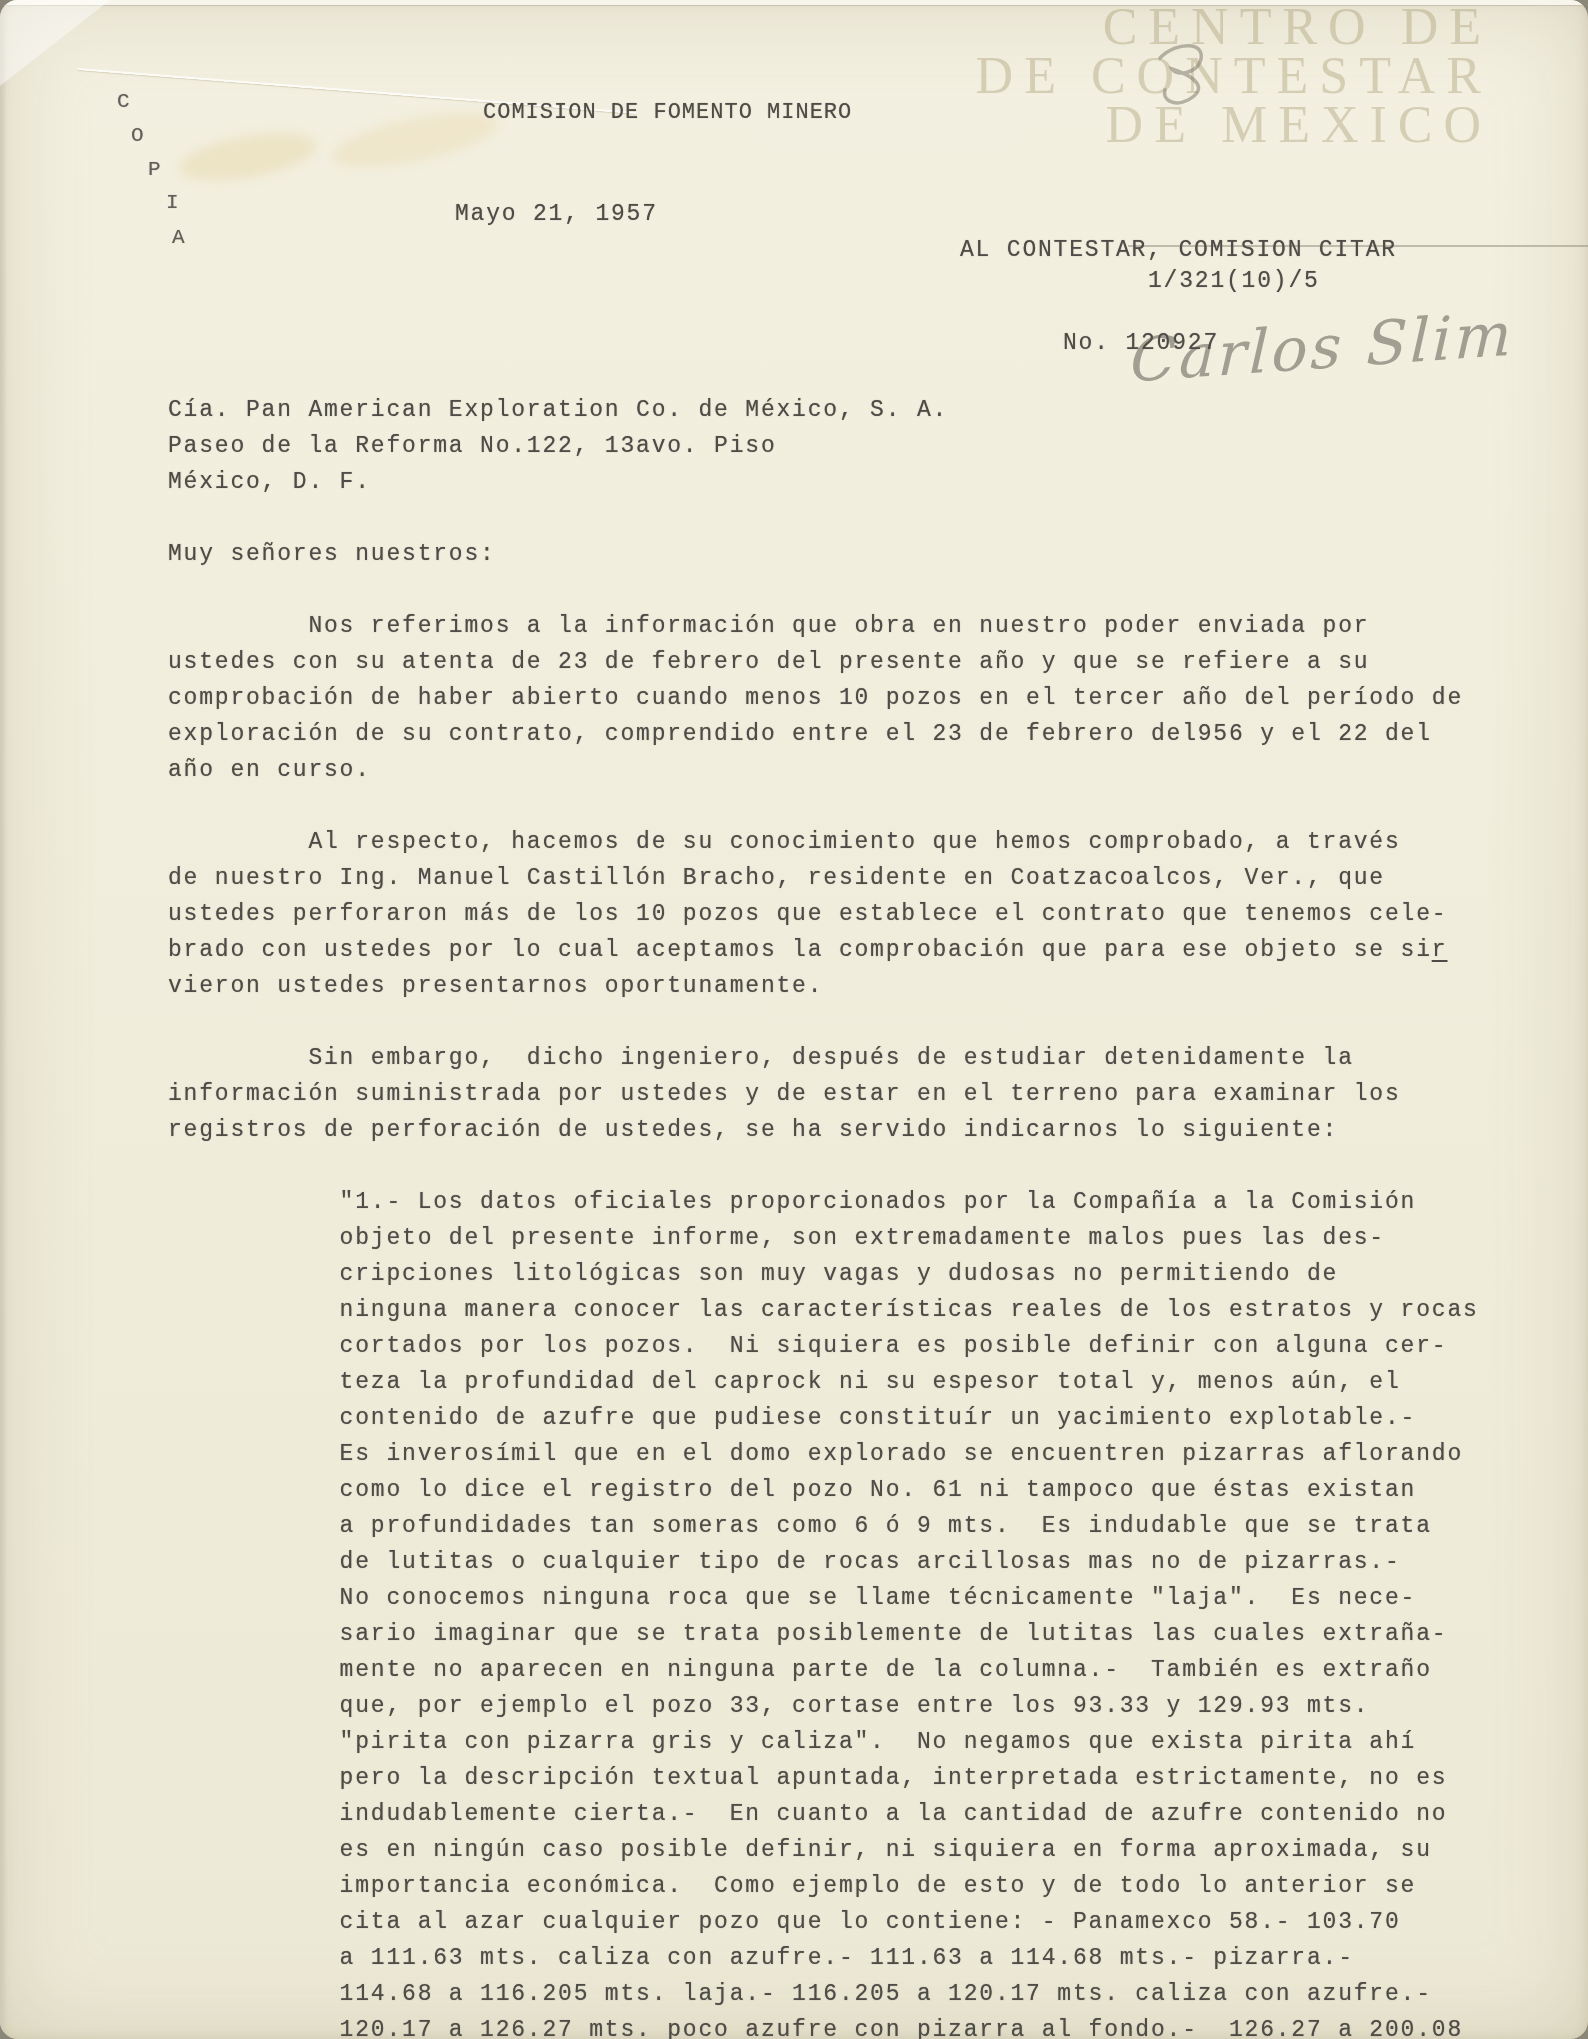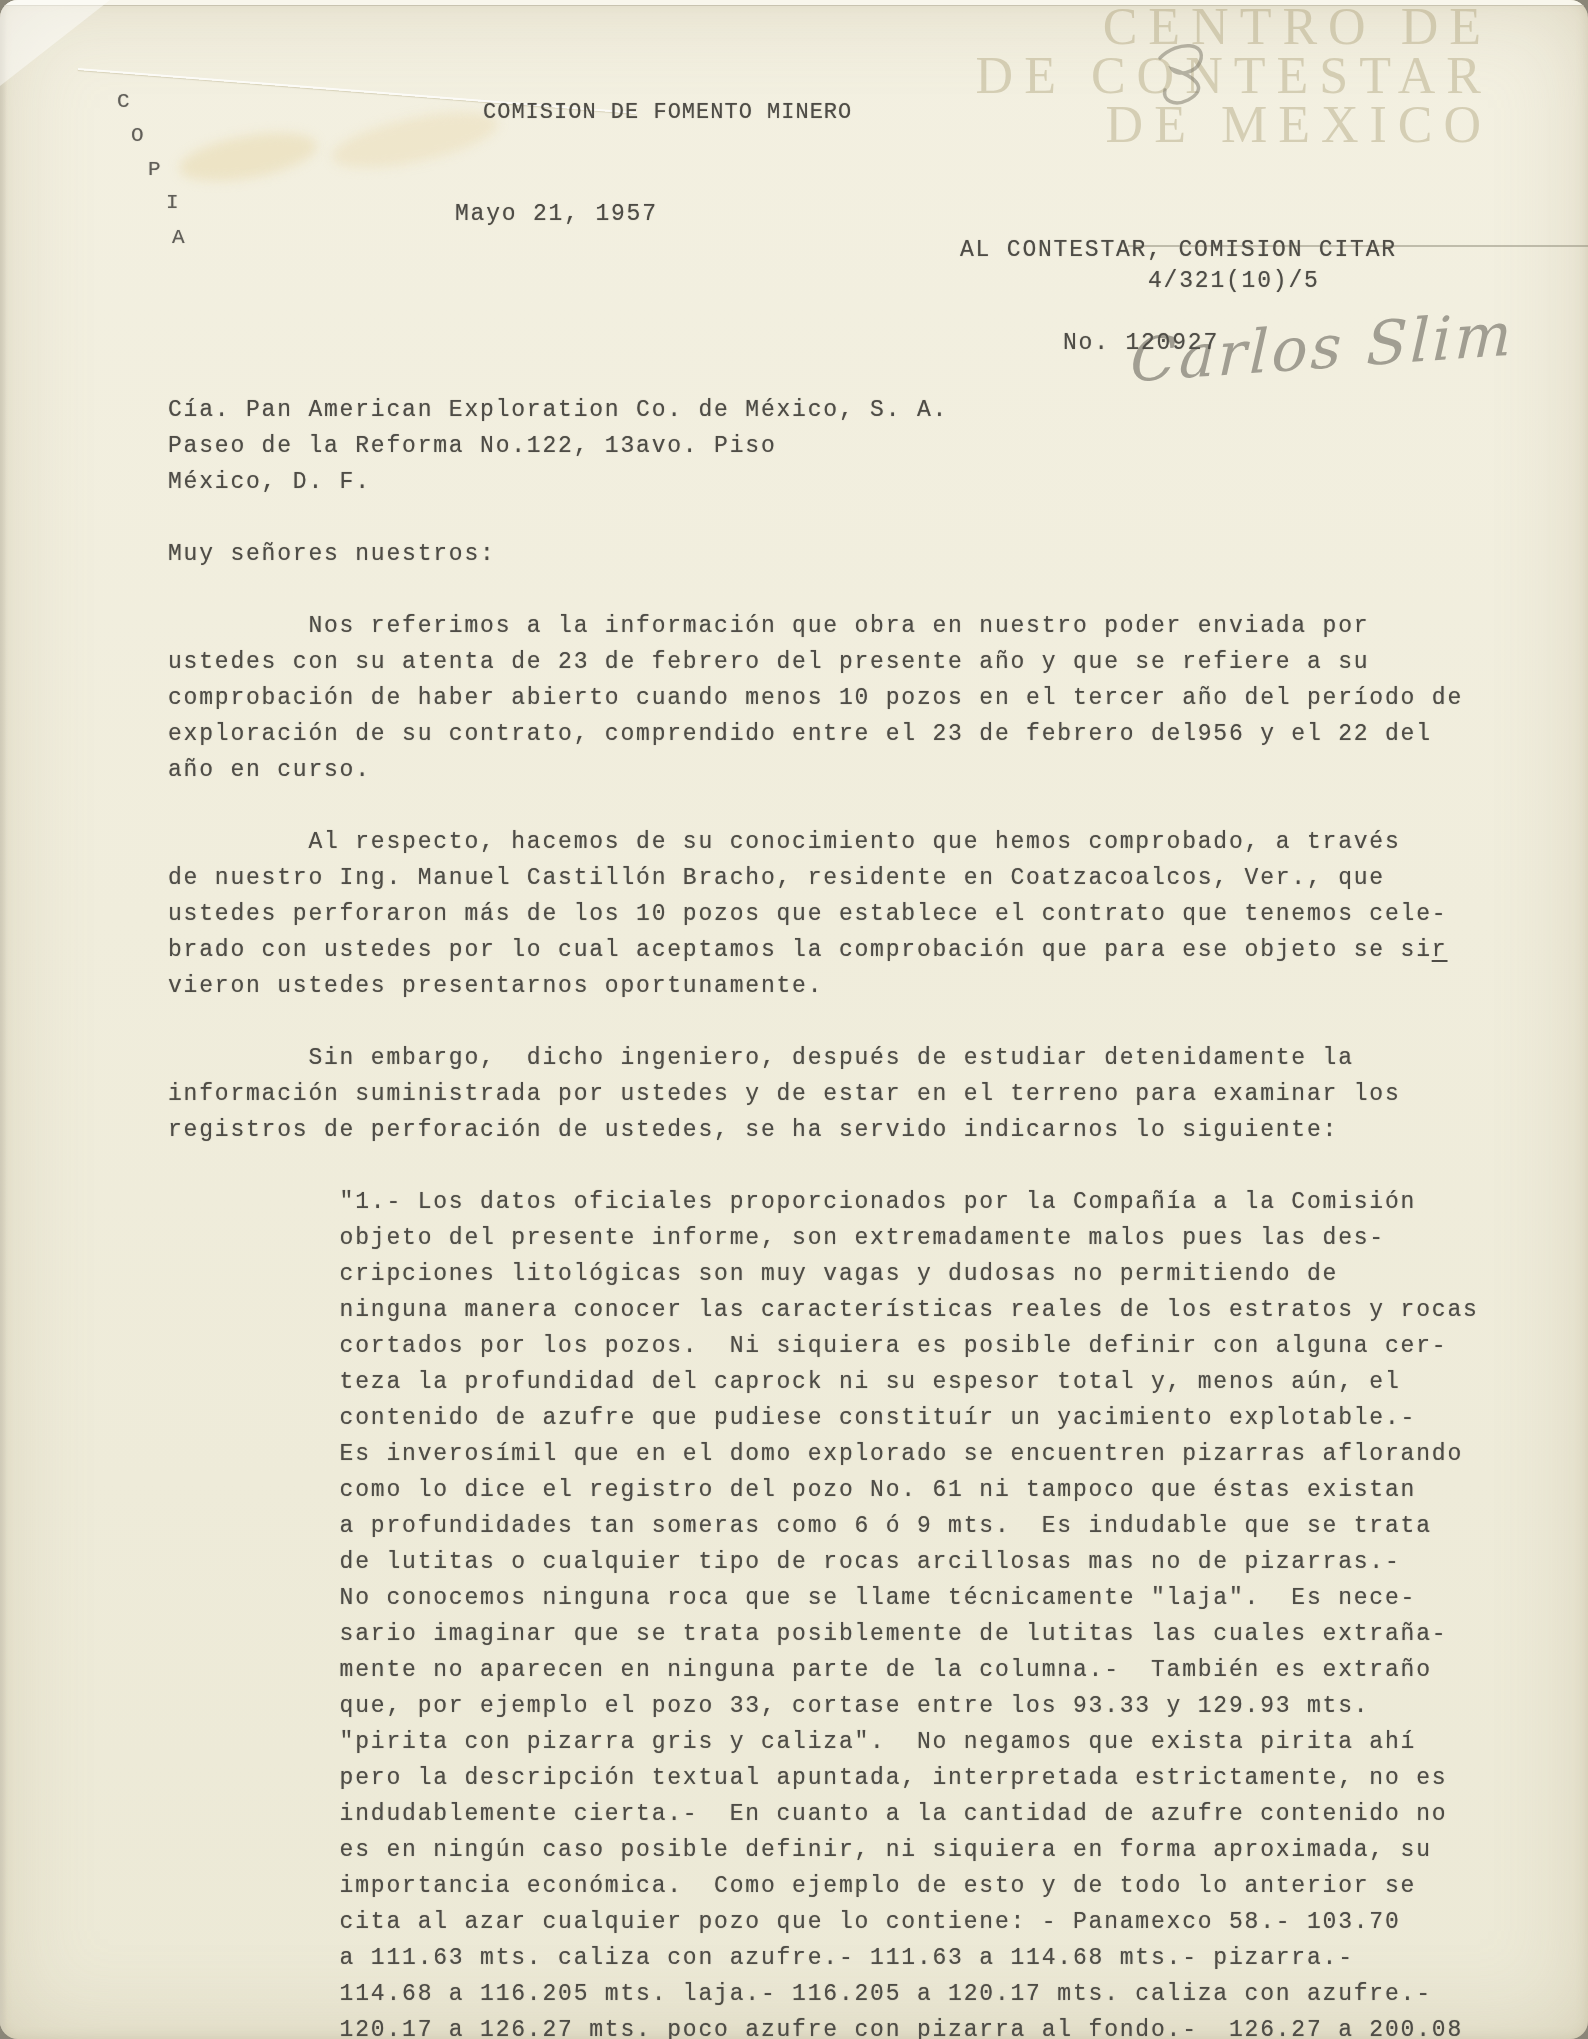--- a/index.html
+++ b/index.html
@@ -76,21 +76,21 @@
     <span style="left:117px;top:90px">C</span>
     <span style="left:131px;top:124px">O</span>
     <span style="left:148px;top:158px">P</span>
     <span style="left:166px;top:191px">I</span>
     <span style="left:172px;top:226px">A</span>
   </div>
 
   <div class="letterhead ink">COMISION DE FOMENTO MINERO</div>
   <div class="date ink">Mayo 21, 1957</div>
   <div class="reply-notice ink">AL CONTESTAR, COMISION CITAR</div>
-  <div class="ref-code ink">4/321(10)/5</div>
+  <div class="ref-code ink">1/321(10)/5</div>
   <div class="letter-no ink">No. 120927</div>
 
   <pre class="body-text ink">Cía. Pan American Exploration Co. de México, S. A.
 Paseo de la Reforma No.122, 13avo. Piso
 México, D. F.
 
 Muy señores nuestros:
 
          Nos referimos a la información que obra en nuestro poder enviada por
 ustedes con su atenta de 23 de febrero del presente año y que se refiere a su

